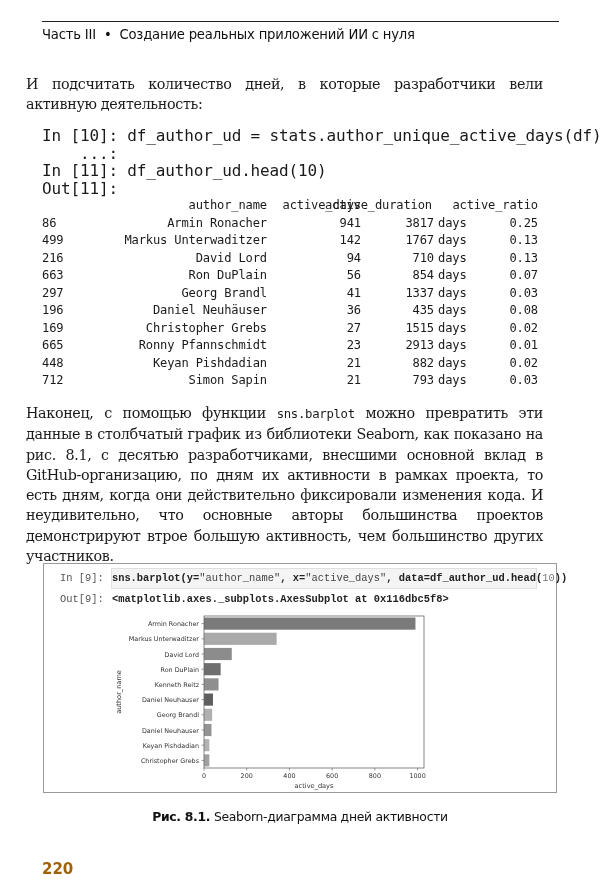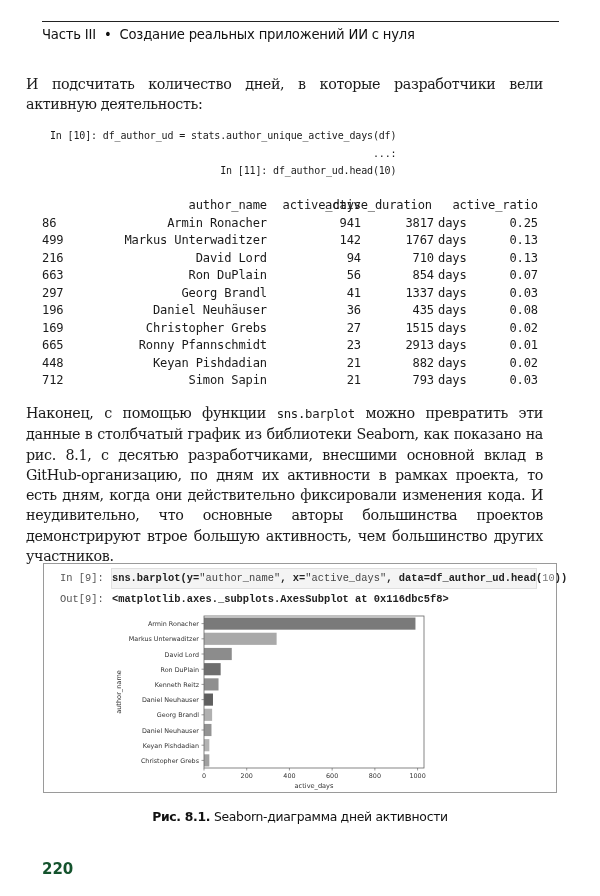--- a/index.html
+++ b/index.html
@@ -2,21 +2,21 @@
 <html><head>
 <meta charset="utf-8">
 <style>
   html, body { margin:0; padding:0; background:#ffffff; }
   body { width:600px; height:896px; position:relative; overflow:hidden; color:#1a1a1a; }
   .hdr-rule { position:absolute; left:42px; top:21px; width:517px; height:1px; background:#222; }
   .running-head { position:absolute; left:42px; top:27px; font-family:"DejaVu Sans", sans-serif; font-size:13.2px; color:#111; white-space:nowrap; letter-spacing:-0.2px; }
   .running-head .dot { margin:0 8px; }
   .para { position:absolute; left:26px; width:517px; font-family:"DejaVu Serif", serif; font-size:14.3px; line-height:20.3px; color:#1a1a1a; text-align:justify; letter-spacing:-0.35px; }
   .para .code-inline { font-family:"DejaVu Sans Mono", monospace; font-size:12.3px; letter-spacing:-0.3px; }
-  .code { position:absolute; left:50px; font-family:"DejaVu Sans Mono", monospace; font-size:10px; line-height:17.55px; color:#1a1a1a; white-space:pre; letter-spacing:-0.15px;text-align:right; }
+  .code { position:absolute; left:42px; font-family:"DejaVu Sans Mono", monospace; font-size:16px; line-height:17.55px; color:#1a1a1a; white-space:pre; letter-spacing:-0.15px; }
   .tbl { position:absolute; left:42px; top:197px; font-family:"DejaVu Sans Mono", monospace; font-size:12.1px; color:#1a1a1a; letter-spacing:-0.15px; }
   .tbl .row { position:relative; height:17.55px; line-height:17.55px; white-space:nowrap; }
   .tbl .c { position:absolute; top:0; }
   .tbl .c-idx { left:0;text-align:center; }
   .tbl .c-name { right:calc(100% - 225px); text-align:right; }
   .tbl .c-days { right:calc(100% - 319px); text-align:right; }
   .tbl .c-dur { right:calc(100% - 392px); text-align:right; }
   .tbl .c-unit { left:396px; }
   .tbl .c-ratio { right:calc(100% - 496px); text-align:right; }
   .tbl .row { width:500px; }
@@ -24,33 +24,33 @@
   .figure { position:absolute; left:43px; top:563px; width:512px; height:228px; border:1px solid #9a9a9a; background:#fff; }
   .nb-line { position:absolute; font-family:"Liberation Mono", monospace; font-size:10.4px; white-space:nowrap; color:#333; }
   .nb-prompt { color:#555; }
   .nb-in-box { position:absolute; left:67px; top:4px; width:424px; height:19px; background:#f4f4f4; border:1px solid #e0e0e0; }
   .nb-code { font-weight:bold; color:#222; }
   .nb-str { color:#444; font-weight:normal; }
   .nb-num { color:#777; font-weight:normal; }
   .chart { position:absolute; left:0; top:0; }
   .caption { position:absolute; left:0; width:600px; top:809px; text-align:center; font-family:"DejaVu Sans", sans-serif; font-size:12.4px; color:#111; letter-spacing:-0.3px; }
   .caption b { font-weight:bold; }
-  .page-num { position:absolute; left:42px; top:860px; font-family:"DejaVu Sans", sans-serif; font-weight:bold; font-size:15px; color:#14532d; }
+  .page-num { position:absolute; left:42px; top:860px; font-family:"DejaVu Sans", sans-serif; font-weight:bold; font-size:15px; color:#a16207; }
 </style>
 </head>
 <body>
 
 <div class="hdr-rule"></div>
 <div class="running-head">
   <span>Часть III</span><span class="dot">•</span><span>Создание реальных приложений ИИ с нуля</span>
 </div>
 
 <div class="para" style="top:74px;">И подсчитать количество дней, в которые разработчики вели активную деятельность:</div>
 
-<div class="code" style="top:127px;"><div>In [10]: df_author_ud = stats.author_unique_active_days(df)</div><div>    ...:</div><div>In [11]: df_author_ud.head(10)</div></div>
+<div class="code" style="top:127px;"><div>In [10]: df_author_ud = stats.author_unique_active_days(df)</div><div>    ...:</div><div>In [11]: df_author_ud.head(10)</div><div>Out[11]:</div></div>
 
 <div class="tbl" id="tbl">
   <div class="row">
     <span class="c c-name">author_name</span>
     <span class="c c-days">active_days</span>
     <span class="c" style="left:283px;text-align:center;">active_duration</span>
     <span class="c c-ratio">active_ratio</span>
   </div>
 <div class="row">
       <span class="c c-idx">86</span>

